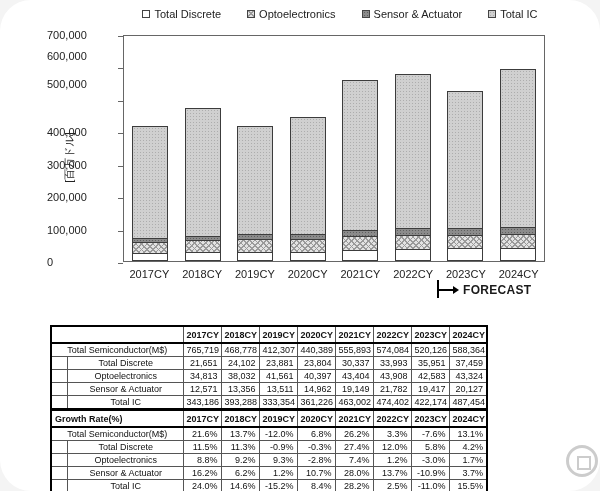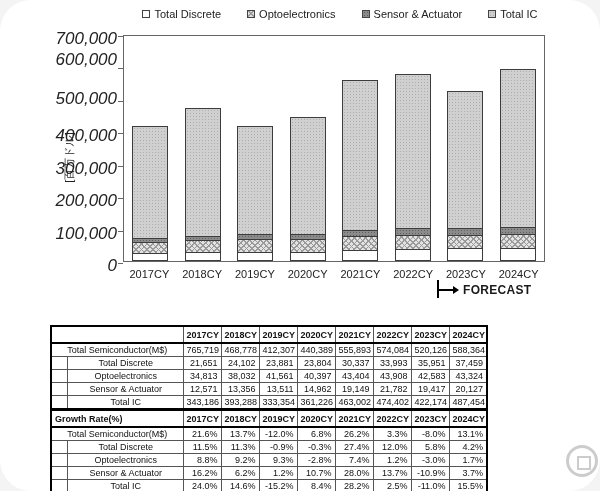--- a/index.html
+++ b/index.html
@@ -40,22 +40,22 @@
 
   #ylabel {
     position:absolute; left:44px; top:150px; font-size:11px; color:#222;
     transform:rotate(-90deg); transform-origin:center; white-space:nowrap;
   }
   #plot {
     position:absolute; left:123px; top:35px; width:422px; height:227px;
     border:1px solid #666; background:#fff;
   }
   .ytick-label {
-    position:absolute; right:483px; width:70px; text-align:right;
-    font-size:17px; color:#222;font-style:italic;
+    position:absolute; right:483px; width:70px; text-align:left;
+    font-size:11px; color:#222;
   }
   .ytick-mark { position:absolute; width:5px; height:1px; background:#666; left:-6px; }
   .bar { position:absolute; bottom:0; width:36px; }
   .seg { position:absolute; left:0; width:100%; border:1px solid #3c3c3c; }
   #xlabels { position:absolute; left:123px; top:268px; width:422px; height:14px; }
   .xlabel {
     position:absolute; top:0; width:60px; margin-left:-30px; text-align:center;
     font-size:11px; color:#222;
   }
   #forecast {
@@ -135,21 +135,21 @@
         </span>
         <span class="legend-item">
           <span class="swatch fill-ic"></span>
           <span>Total IC</span>
         </span>
       </div>
     <div id="ylabel">[百万ドル]</div>
     <div id="yticks">
         <div class="ytick-label" style="top: 29px;">700,000</div>
         <div class="ytick-label" style="top: 50px;">600,000</div>
-        <div class="ytick-label" style="top: 89px;">500,000</div>
+        <div class="ytick-label" style="top: 78px;">500,000</div>
         <div class="ytick-label" style="top: 126.286px;">400,000</div>
         <div class="ytick-label" style="top: 158.714px;">300,000</div>
         <div class="ytick-label" style="top: 191.143px;">200,000</div>
         <div class="ytick-label" style="top: 223.571px;">100,000</div>
         <div class="ytick-label" style="top: 256px;">0</div>
       </div>
     <div id="plot">
         <div class="ytick-mark" style="top: 0px;"></div>
         <div class="ytick-mark" style="top: 32.4286px;"></div>
         <div class="ytick-mark" style="top: 64.8571px;"></div>
@@ -314,21 +314,21 @@
       </thead>
     <tbody>
         <tr>
           <td class="label">Total Semiconductor(M$)</td>
           <td class="num">21.6%</td>
           <td class="num">13.7%</td>
           <td class="num">-12.0%</td>
           <td class="num">6.8%</td>
           <td class="num">26.2%</td>
           <td class="num">3.3%</td>
-          <td class="num">-8.0%</td>
+          <td class="num">-7.6%</td>
           <td class="num">13.1%</td>
         </tr>
         <tr>
           <td class="label indent">Total Discrete</td>
           <td class="num">11.5%</td>
           <td class="num">11.3%</td>
           <td class="num">-0.9%</td>
           <td class="num">-0.3%</td>
           <td class="num">27.4%</td>
           <td class="num">12.0%</td>

